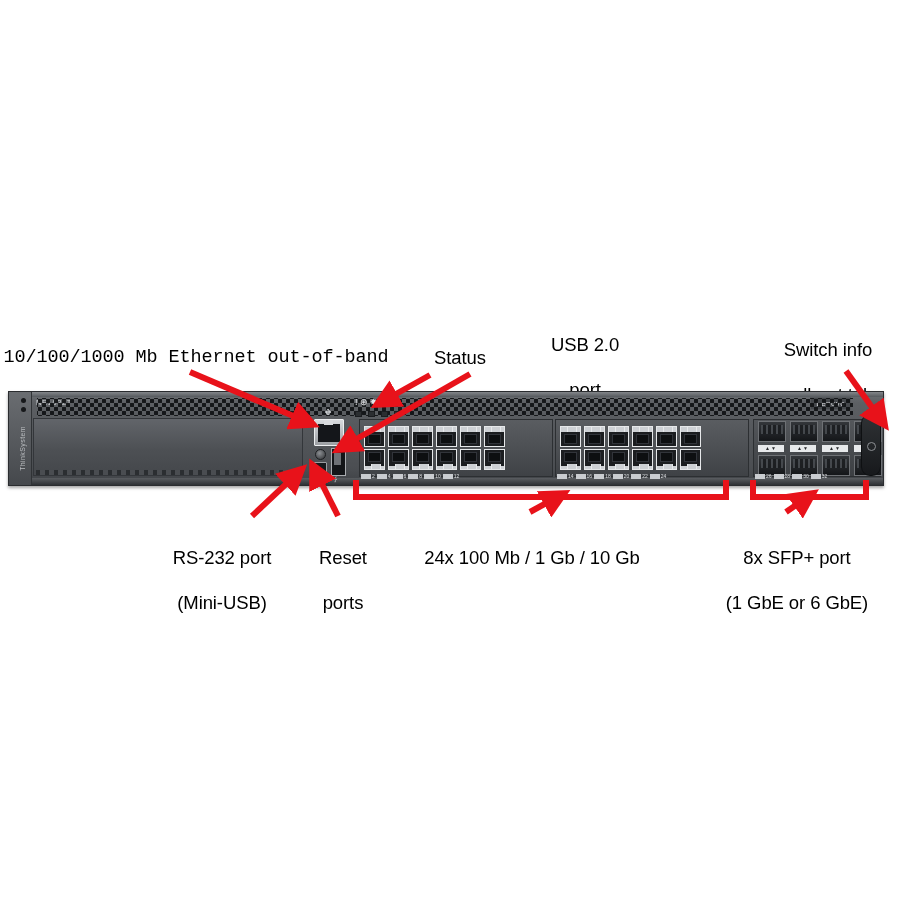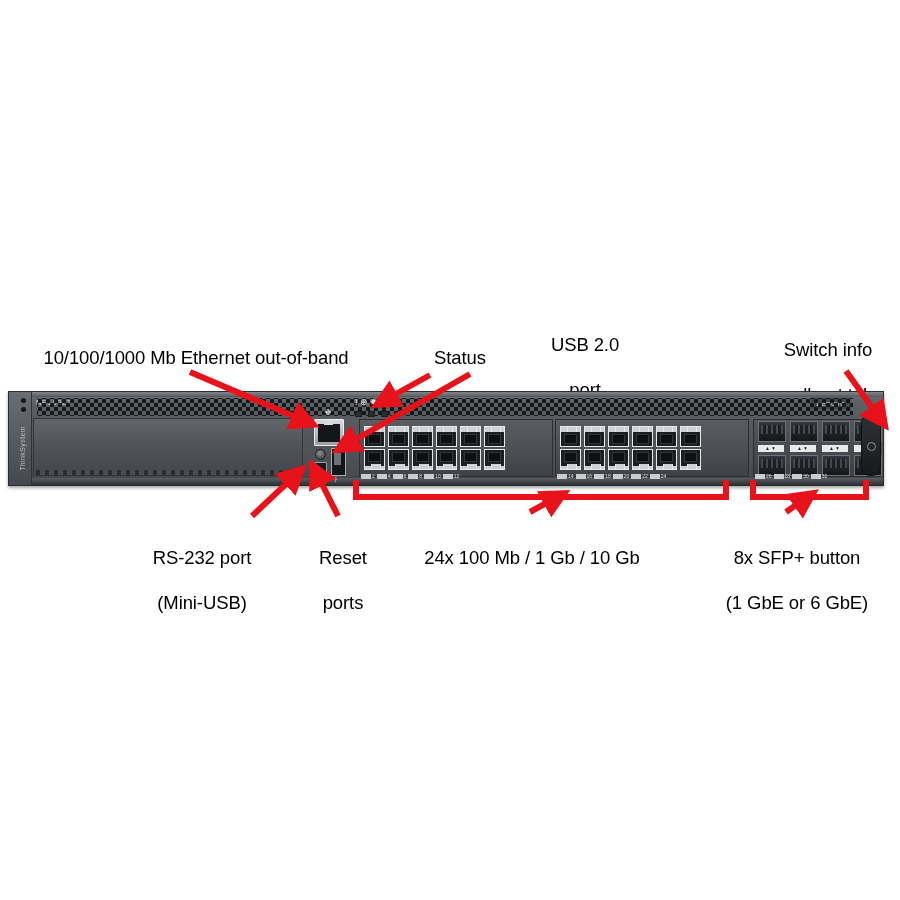--- a/index.html
+++ b/index.html
@@ -235,56 +235,56 @@
   .pulltab:after{
     content:"";position:absolute;left:5px;top:27px;width:7px;height:7px;
     border-radius:50%;border:1px solid #8d9094;
   }
 </style>
 </head>
 <body>
 
 <div id="stage">
 
-  <div class="callout" style="left:0px;top:324px;width:392px;">
+  <div class="callout" style="left:0px;top:324px;width:392px;font-family:Liberation Mono, monospace;">
     <div>10/100/1000 Mb Ethernet out-of-band</div>
     <div>management port (RJ-45)</div>
   </div>
 
   <div class="callout" style="left:404px;top:324px;width:112px;">
     <div>Status</div>
     <div>LEDs</div>
   </div>
 
   <div class="callout" style="left:522px;top:311px;width:126px;">
     <div>USB 2.0</div>
     <div>port</div>
   </div>
 
   <div class="callout" style="left:756px;top:316px;width:144px;">
     <div>Switch info</div>
     <div>pull-out tab</div>
   </div>
 
-  <div class="callout" style="left:122px;top:524px;width:160px;">
+  <div class="callout" style="left:142px;top:524px;width:160px;">
     <div>RS-232 port</div>
     <div>(Mini-USB)</div>
   </div>
 
   <div class="callout" style="left:300px;top:524px;width:86px;">
     <div>Reset</div>
     <div>ports</div>
   </div>
 
   <div class="callout" style="left:388px;top:524px;width:288px;text-align:center;">
     <div>24x 100 Mb / 1 Gb / 10 Gb</div>
   </div>
 
   <div class="callout" style="left:694px;top:524px;width:206px;">
-    <div>8x SFP+ button</div>
+    <div>8x SFP+ port</div>
     <div>(1 GbE or 6 GbE)</div>
   </div>
 
   <div id="device">
     <div class="chassis">
       <div class="rail-top"></div>
       <div class="rail-bottom"></div>
 
       <div class="ear left">
         <div class="ear-holes">

